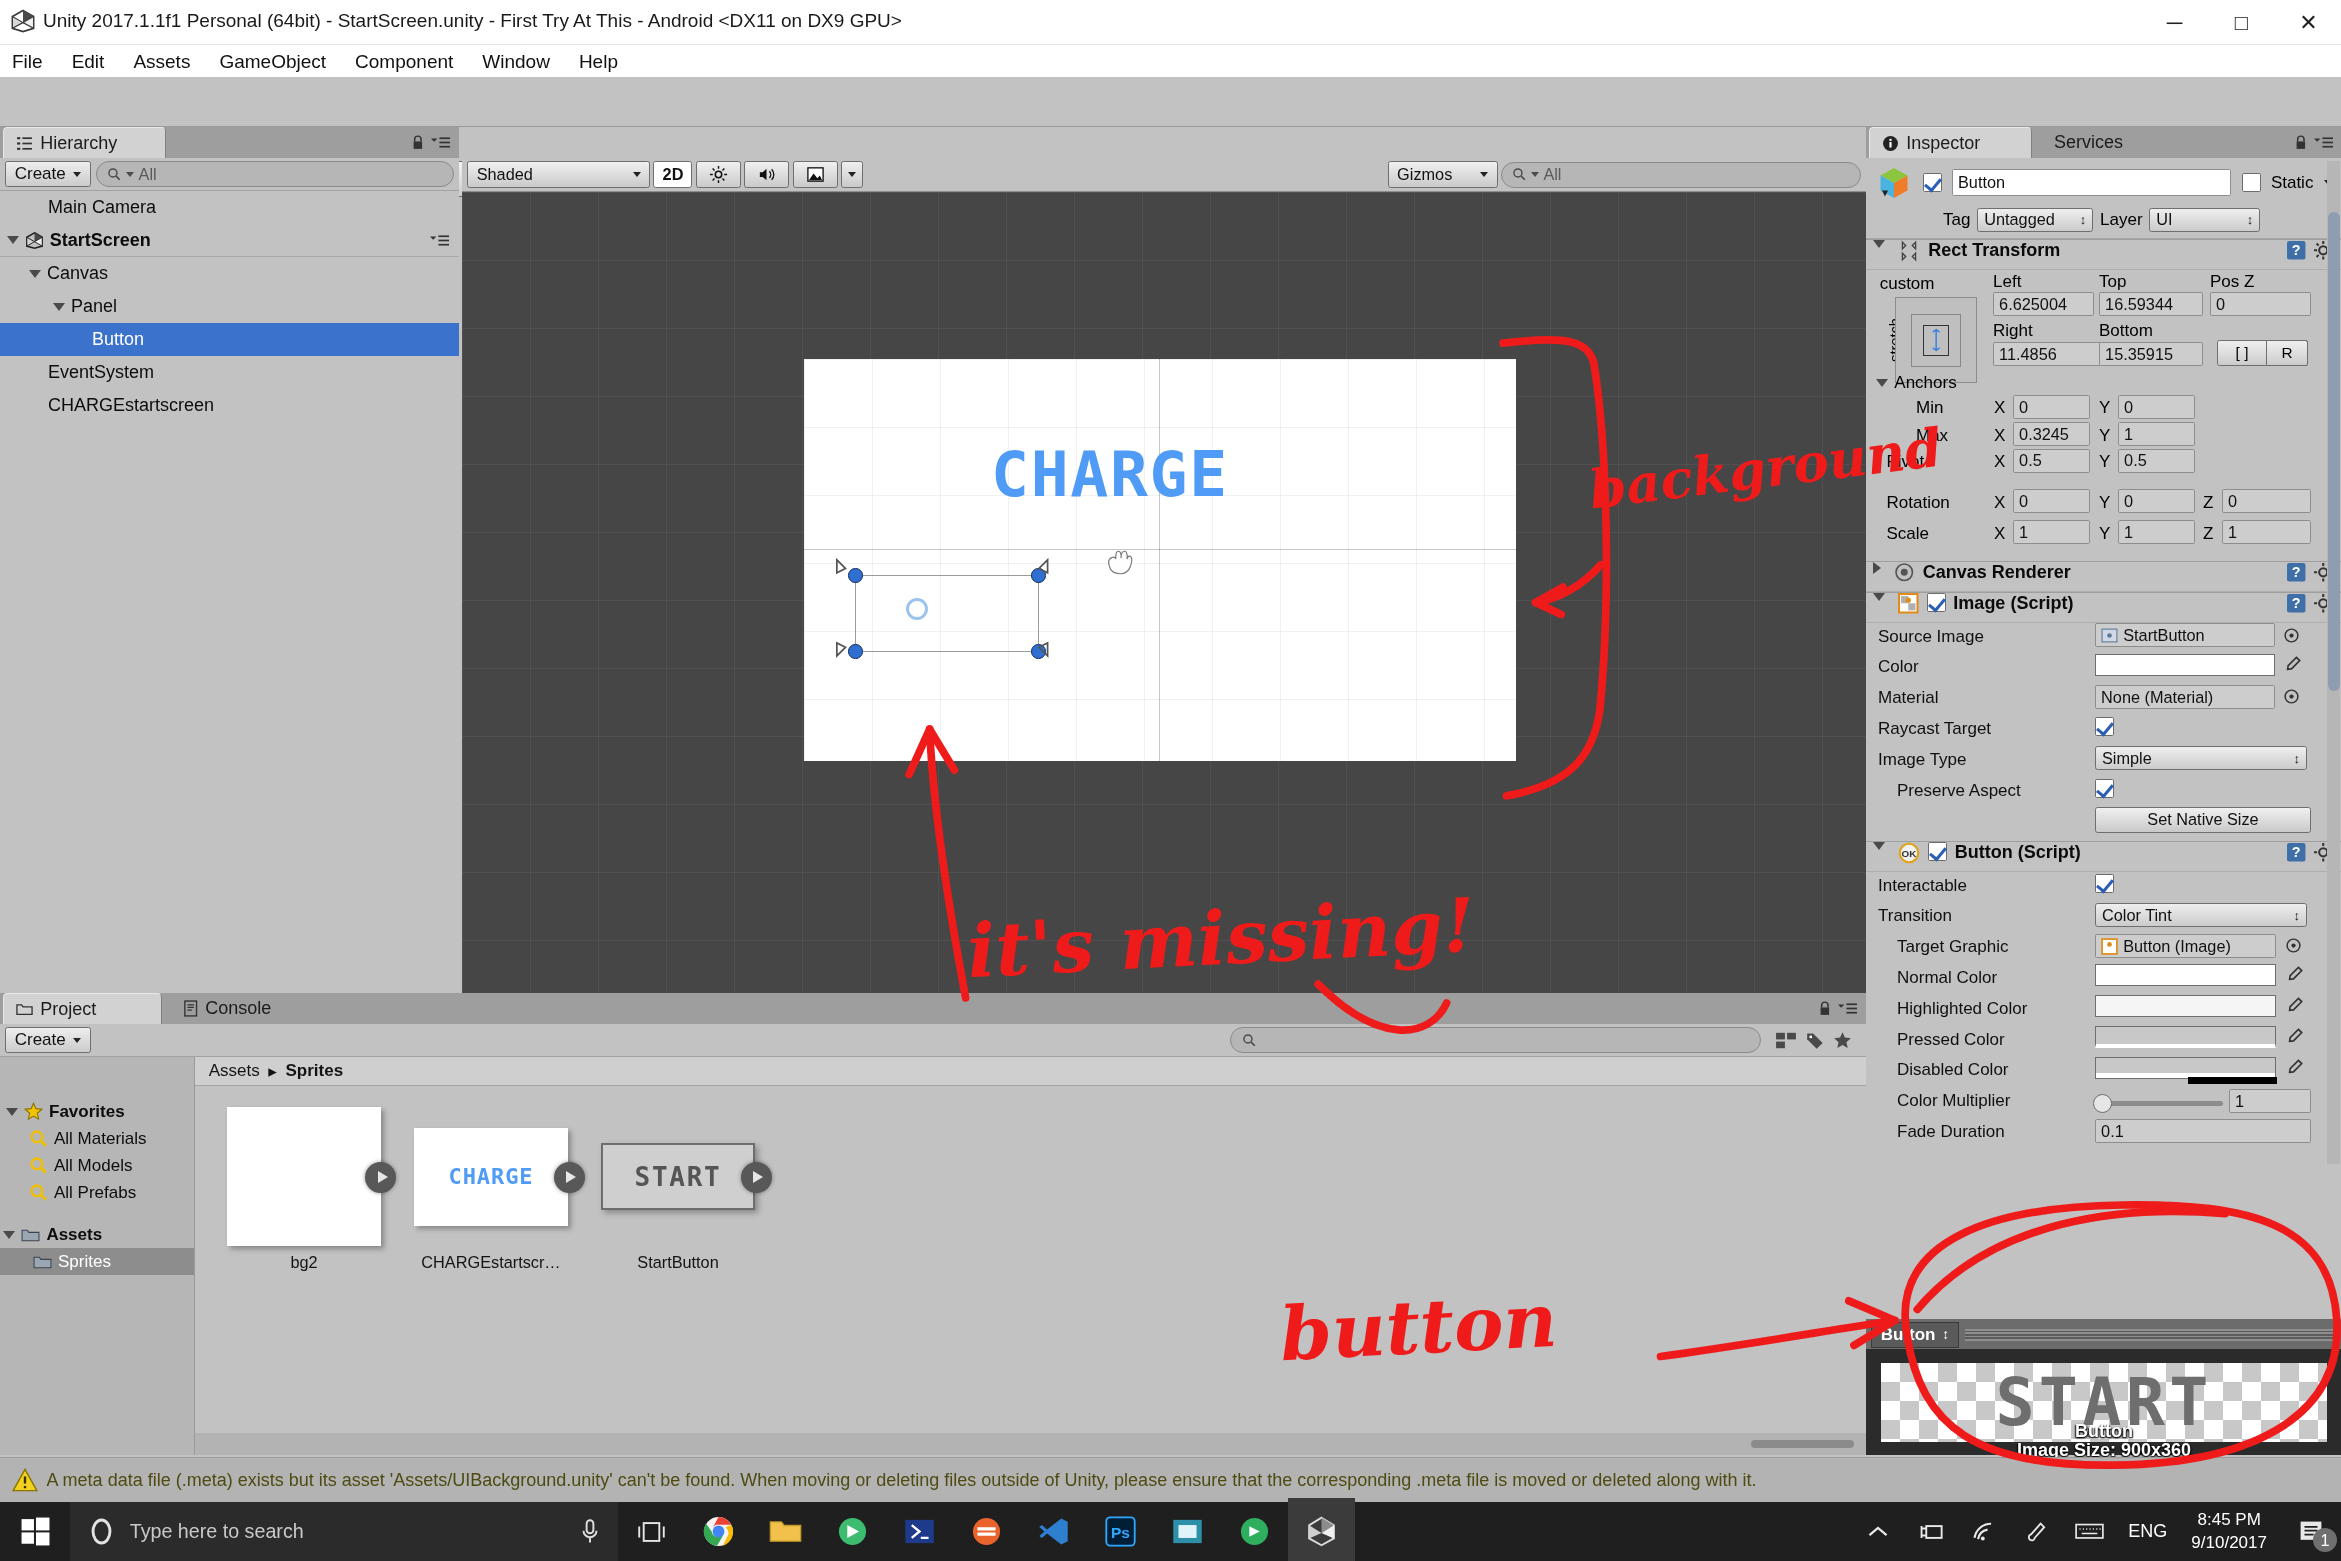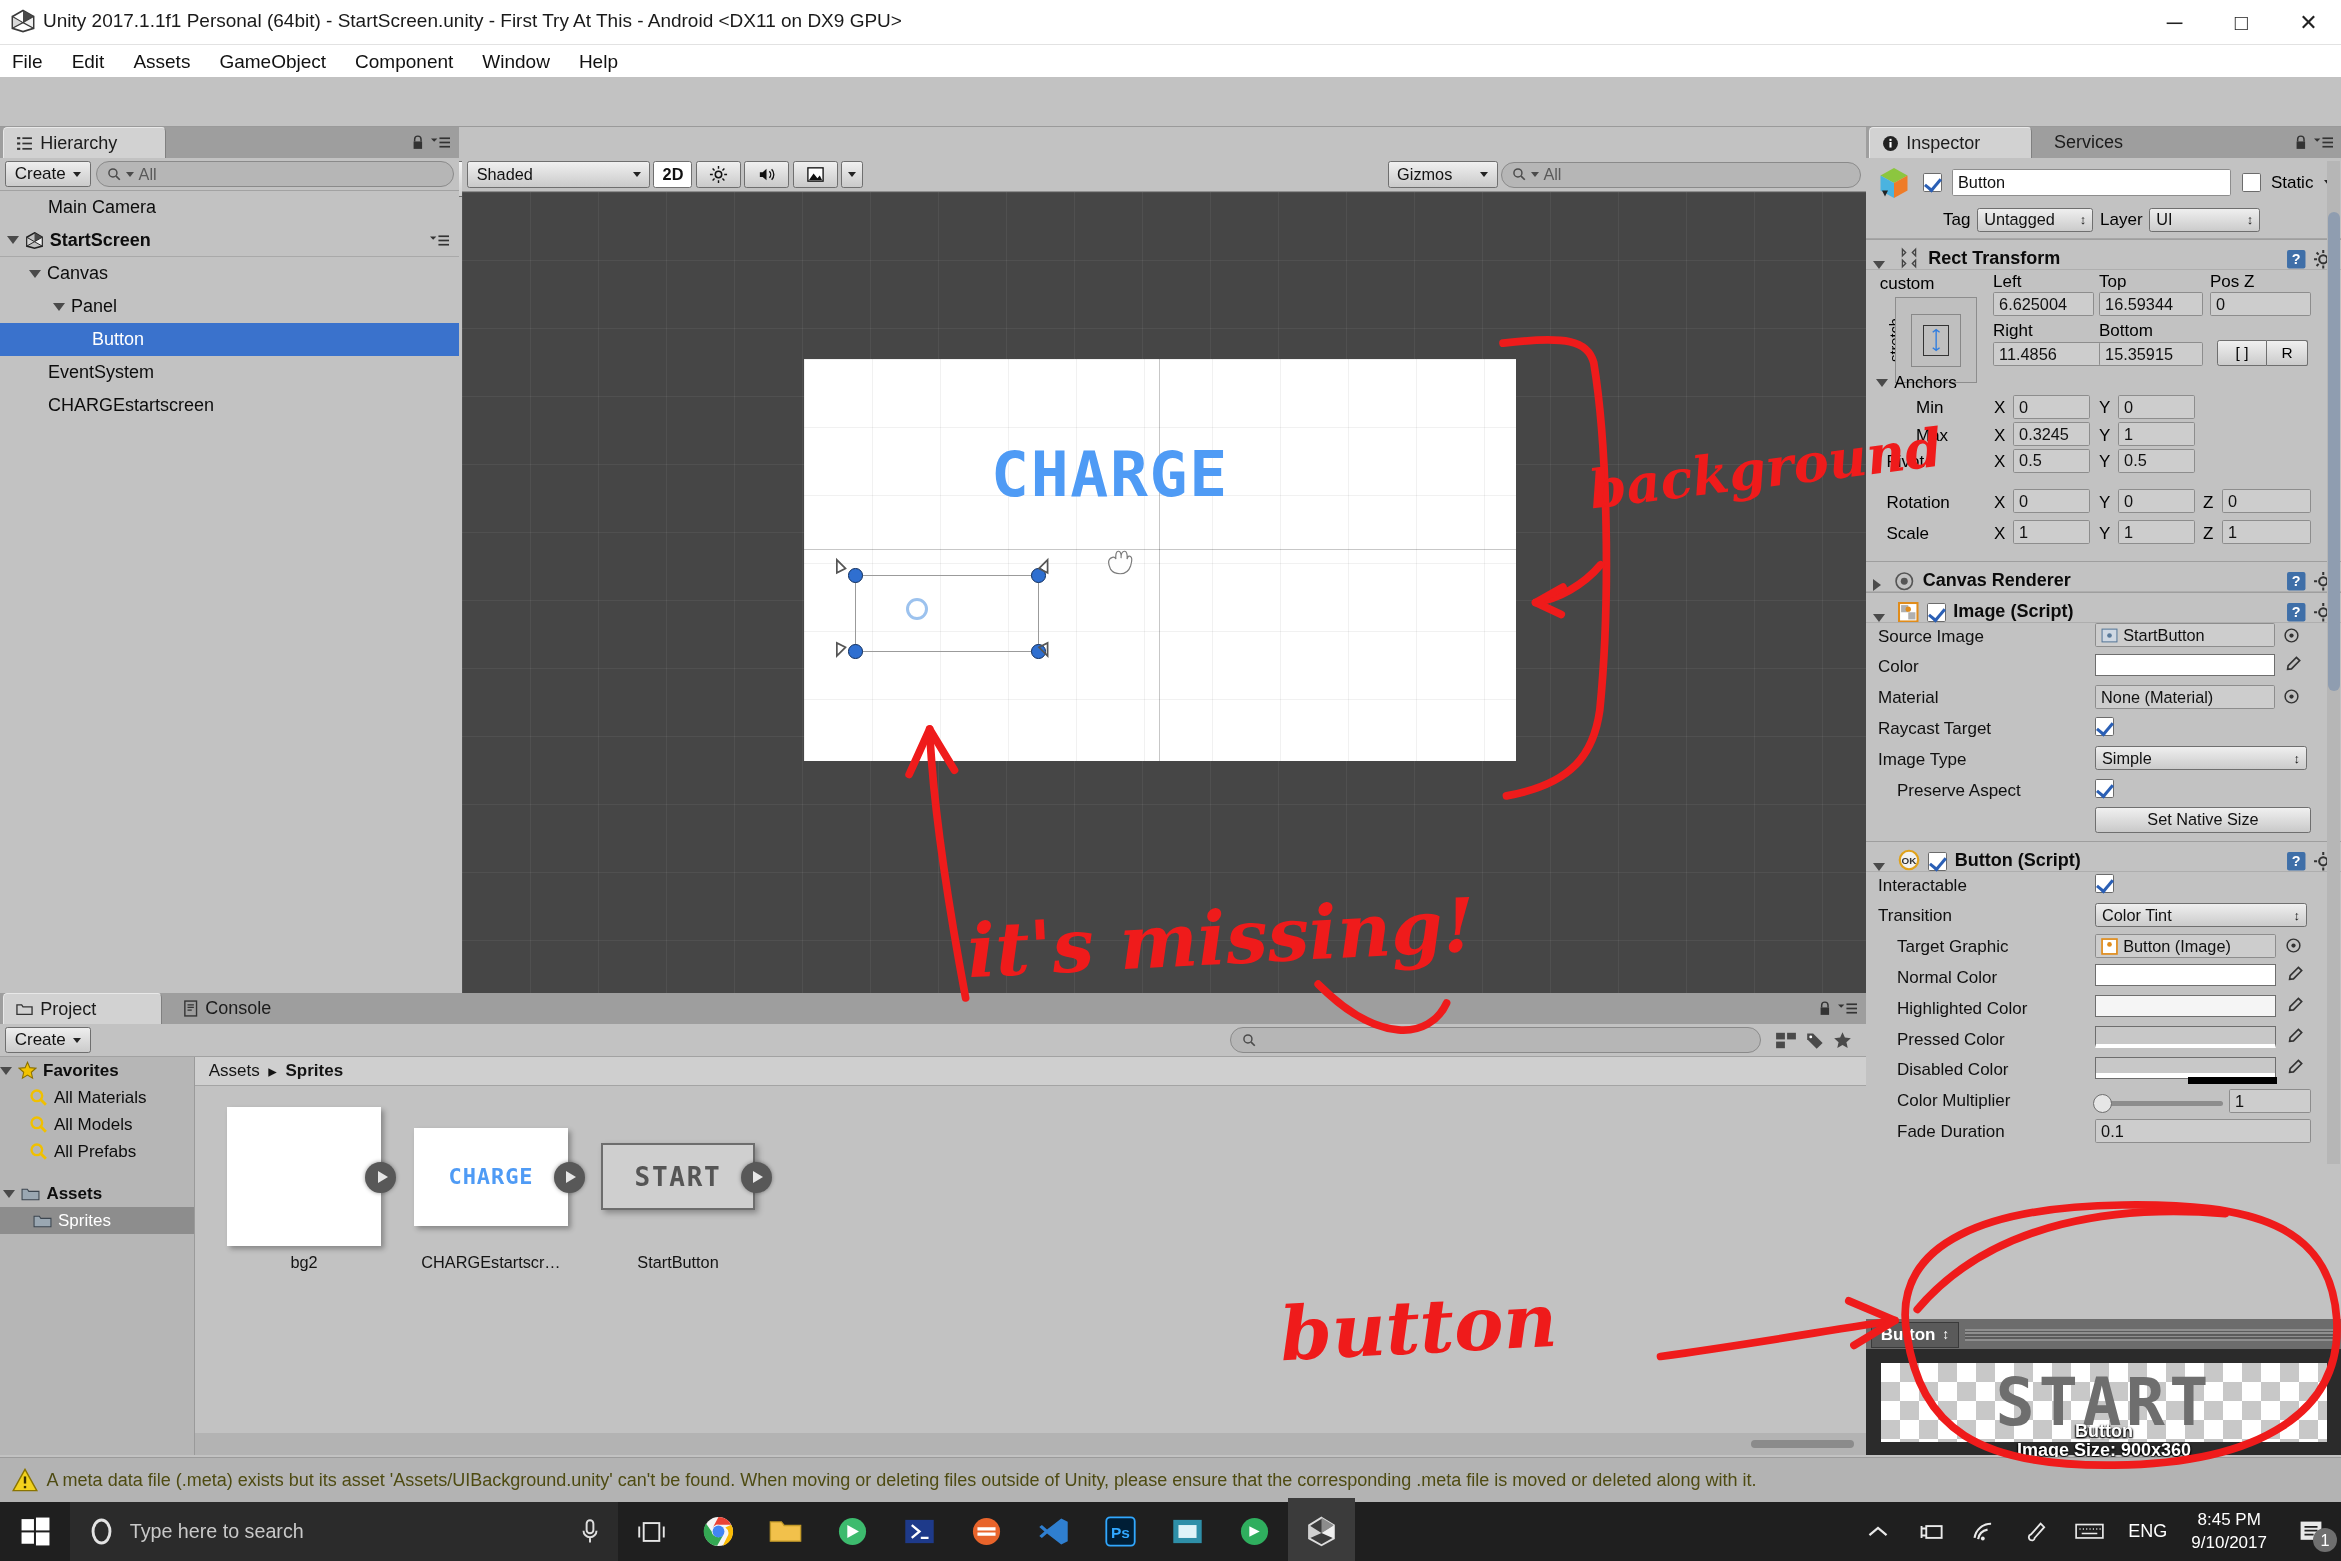--- a/index.html
+++ b/index.html
@@ -98,21 +98,21 @@
   .hscroll .thumbbar{position:absolute;right:12px;top:6.8px;width:103px;height:8.6px;border-radius:4.3px;background:#8b8b8b;}
 
   
   .insp{position:absolute;left:0;right:0;top:31px;bottom:0;background:#c2c2c2;overflow:hidden;}
   .ilabel{color:#101010;}
   .field{height:24px;background:#cdcdcd;border:0.9px solid #8d8d8d;border-radius:1.7px;font-size:16.3px;color:#111;display:flex;align-items:center;padding:0 5.1px;}
   .field.white{background:#fff;}
   .dropdown{height:24px;background:linear-gradient(#efefef,#cbcbcb);border:0.9px solid #6f6f6f;border-radius:2.6px;font-size:16.3px;display:flex;align-items:center;justify-content:space-between;padding:0 6px;color:#111;}
   .cbox{width:19px;height:19px;background:#fff;border:0.9px solid #6c6c6c;border-radius:1.7px;position:relative;}
   .cbox.checked:after{content:"";position:absolute;left:4.3px;top:0.9px;width:6.8px;height:13px;border:solid #2a5fb5;border-width:0 3.4px 3.4px 0;transform:rotate(40deg);}
-  .comphdr{display:flex;align-items:flex-end;gap:7.7px;height:31px;background:#c2c2c2;border-top:0.9px solid #9e9e9e;border-bottom:0.9px solid #aeaeae;padding-left:6.8px;font-weight:bold;font-size:18px;color:#0b0b0b;}
+  .comphdr{display:flex;align-items:flex-start;gap:7.7px;height:31px;background:#c2c2c2;border-top:0.9px solid #9e9e9e;border-bottom:0.9px solid #aeaeae;padding-left:6.8px;font-weight:bold;font-size:18px;color:#0b0b0b;}
   .swatch{height:22px;background:#fff;border:0.9px solid #6e6e6e;}
   .setnative{height:26px;background:linear-gradient(#f0f0f0,#c9c9c9);border:0.9px solid #6f6f6f;border-radius:2.6px;font-size:16.3px;display:flex;align-items:center;justify-content:center;color:#111;}
 
   .previewhdr{position:absolute;left:0;right:0;height:31px;background:#6c6c6c;display:flex;align-items:center;}
   .previewhdr .pbtn{height:26px;margin-left:5.1px;padding:0 8.6px;background:#5a5a5a;border:0.9px solid #3a3a3a;color:#fff;font-size:17px;font-weight:bold;display:flex;align-items:center;gap:6.8px;}
   .previewbody{position:absolute;left:0;right:0;background:#2b2b2b;}
   .checker{position:absolute;background-color:#fff;
     background-image:linear-gradient(45deg,#c8c8c8 25%,transparent 25%,transparent 75%,#c8c8c8 75%),
                      linear-gradient(45deg,#c8c8c8 25%,transparent 25%,transparent 75%,#c8c8c8 75%);
     background-size:38px 38px;background-position:0 0,19px 19px;}
@@ -492,21 +492,21 @@
               <circle cx="4" cy="5" r="1.2" fill="#fff"></circle>
             </svg>
           <svg width="19" height="19" viewBox="0 0 16 16">
               <path d="M8 1l2 4.5 5 .5-3.7 3.4 1.1 4.9L8 11.8 3.6 14.3l1.1-4.9L1 6l5-.5z" fill="#4a4a4a"></path>
             </svg>
         </div>
       </div>
 
       <div style="position:absolute;left:0;right:0;top:33px;bottom:0;">
         <div class="projnav">
-          <div class="prow bold" style="padding-left:0;">
+          <div class="prow bold" style="padding-left:6px;margin-top:41px;">
             <span class="tri"></span>
             <svg class="uicon" viewBox="0 0 16 16">
                 <path d="M8 1l2 4.6 5 .5-3.8 3.4 1.1 5L8 11.9 3.7 14.5l1.1-5L1 6.1l5-.5z" fill="#f2c300" stroke="#8a7000" stroke-width=".9"></path>
               </svg>
             <span>Favorites</span>
           </div>
           <div class="prow" style="padding-left:29px;">
             <svg class="uicon" viewBox="0 0 16 16">
                 <circle cx="6.6" cy="6.6" r="4.5" fill="none" stroke="#f0c000" stroke-width="2"></circle>
                 <path d="M10.2 10.2l4 4" stroke="#f0c000" stroke-width="2.4"></path>

